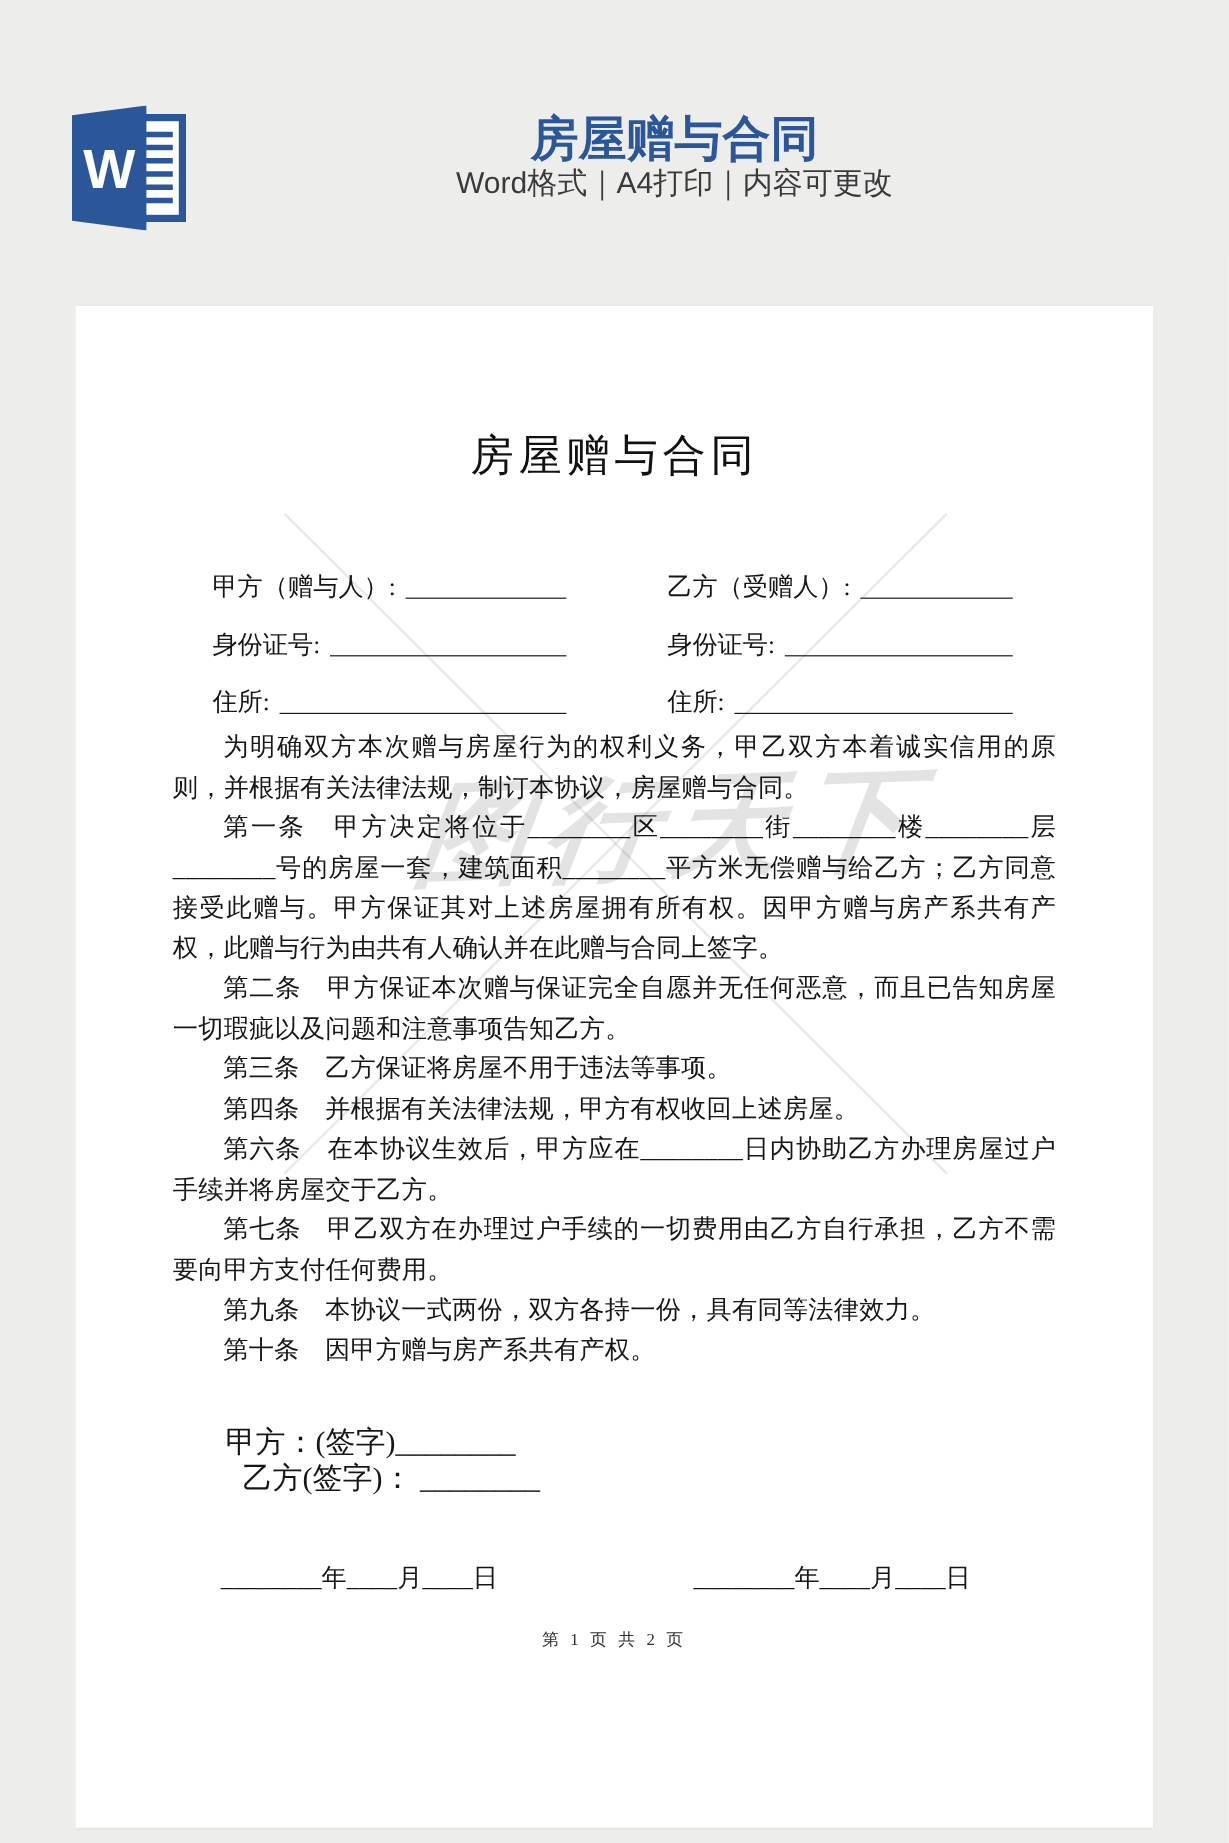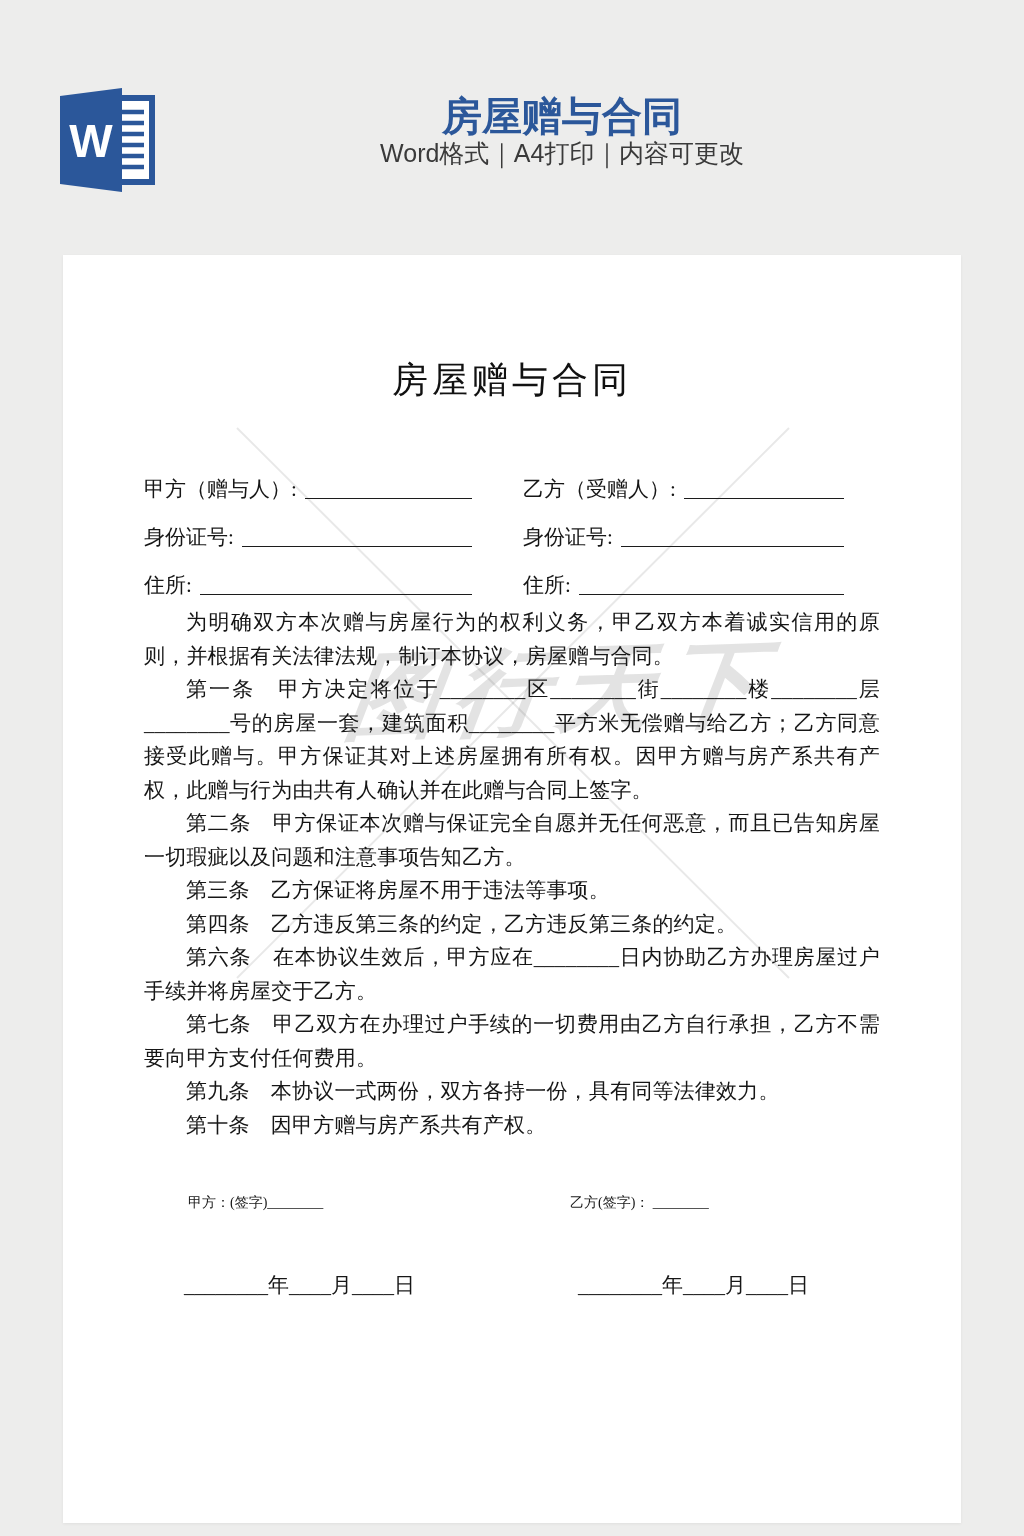--- a/index.html
+++ b/index.html
@@ -18,29 +18,29 @@
   
   .page{position:absolute;left:63px;top:255px;width:898px;height:1268px;background:#ffffff;
     box-shadow:0 1px 3px rgba(0,0,0,0.06);}
   .page-inner{position:relative;width:100%;height:100%;padding:0 81px;box-sizing:border-box;color:#161616;}
   .doc-title{margin-top:102px;text-align:center;font-size:36px;line-height:46px;letter-spacing:4px;color:#111;}
   
   .party-block{margin-top:53px;}
   .party-row{display:flex;height:48px;align-items:flex-end;font-size:21px;}
   .pcell{width:50%;display:flex;align-items:flex-end;box-sizing:border-box;}
   .pcell.right{padding-left:11px;}
-  .pcell .lbl{white-space:nowrap;line-height:30px;}
+  .pcell .lbl{white-space:nowrap;line-height:30px;margin-left:33px;}
   .pcell .fill-line{flex:1;border-bottom:1.6px solid #1c1c1c;margin:0 40px 5px 8px;height:1px;}
   .pcell.right .fill-line{margin-right:36px;}
   
   .clauses{margin-top:6px;}
   .clauses p{margin:0;font-size:21px;line-height:33.5px;text-align:justify;text-indent:2em;
     letter-spacing:0.2px;}
   
-  .sig-row{display:flex;margin-top:46px;font-size:14px;line-height:30px;}
+  .sig-row{display:flex;margin-top:46px;font-size:25px;line-height:30px;flex-direction:column;}
   .sig-row .cell{width:50%;box-sizing:border-box;}
   .sig-row .cell.a{padding-left:44px;}
   .sig-row .cell.b{padding-left:58px;}
   .date-row{display:flex;margin-top:52px;font-size:21px;line-height:30px;}
   .date-row .cell{width:50%;box-sizing:border-box;}
   .date-row .cell.a{padding-left:40px;}
   .date-row .cell.b{padding-left:66px;}
   
   .page-footer{margin-top:28px;text-align:center;font-size:14px;color:#2e2e2e;letter-spacing:3px;}
   
@@ -119,30 +119,31 @@
           <span class="fill-line"></span>
         </div>
       </div>
     </div>
 
     <div class="clauses">
       <p>为明确双方本次赠与房屋行为的权利义务，甲乙双方本着诚实信用的原则，并根据有关法律法规，制订本协议，房屋赠与合同。</p>
       <p>第一条　甲方决定将位于________区________街________楼________层________号的房屋一套，建筑面积________平方米无偿赠与给乙方；乙方同意接受此赠与。甲方保证其对上述房屋拥有所有权。因甲方赠与房产系共有产权，此赠与行为由共有人确认并在此赠与合同上签字。</p>
       <p>第二条　甲方保证本次赠与保证完全自愿并无任何恶意，而且已告知房屋一切瑕疵以及问题和注意事项告知乙方。</p>
       <p>第三条　乙方保证将房屋不用于违法等事项。</p>
-      <p>第四条　乙方违反第三条的约定，乙方违反第三条的约定。</p>
+      <p>第四条　并根据有关法律法规，甲方有权收回上述房屋。</p>
       <p>第六条　在本协议生效后，甲方应在________日内协助乙方办理房屋过户手续并将房屋交于乙方。</p>
       <p>第七条　甲乙双方在办理过户手续的一切费用由乙方自行承担，乙方不需要向甲方支付任何费用。</p>
       <p>第九条　本协议一式两份，双方各持一份，具有同等法律效力。</p>
       <p>第十条　因甲方赠与房产系共有产权。</p>
     </div>
 
     <div class="sig-row">
       <div class="cell a">甲方：(签字)________</div>
       <div class="cell b">乙方(签字)： ________</div>
     </div>
     <div class="date-row">
       <div class="cell a">________年____月____日</div>
       <div class="cell b">________年____月____日</div>
     </div>
 
+    <div class="page-footer">第 1 页 共 2 页</div>
   </div>
 </div>
 
 </body></html>

